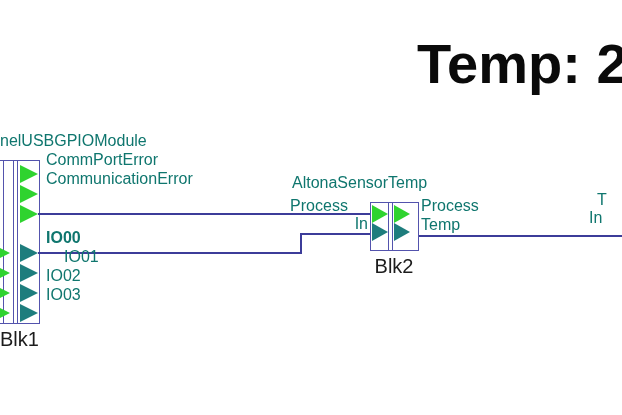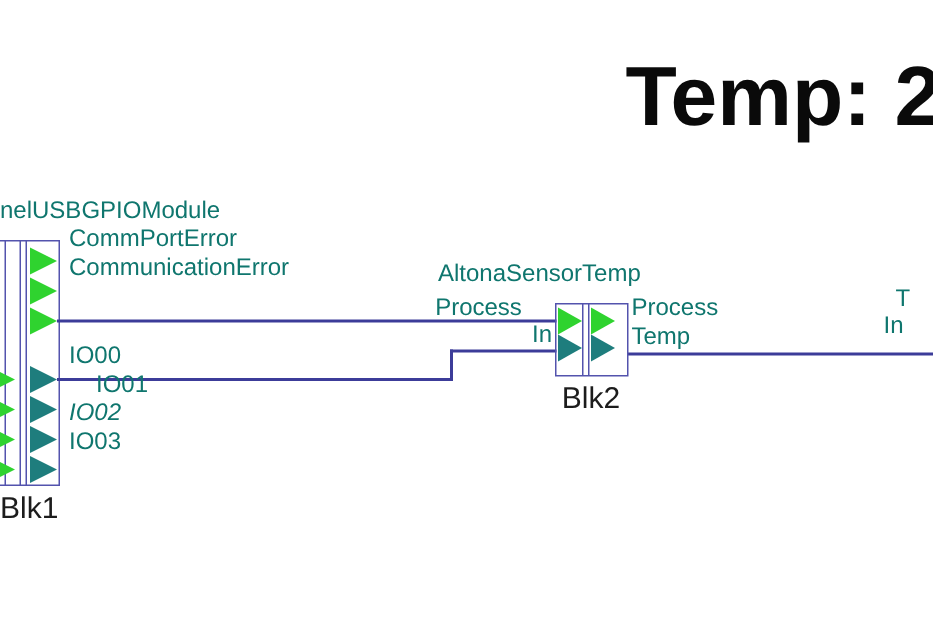--- a/index.html
+++ b/index.html
@@ -66,23 +66,23 @@
   </div>
 
   <div class="wire" style="left:38px;  top:213px; width:333px; height:2px;"></div>
   <div class="wire" style="left:38px;  top:252px; width:264px; height:2px;"></div>
   <div class="wire" style="left:300px; top:233px; width:2px;  height:21px;"></div>
   <div class="wire" style="left:300px; top:233px; width:71px; height:2px;"></div>
   <div class="wire" style="left:418px; top:235px; width:204px; height:2px;"></div>
 
   <div class="lbl" style="left:46px; top:169px;">CommunicationError</div>
   <div class="lbl" style="left:46px; top:150px;">CommPortError</div>
-  <div class="lbl" style="left:46px; top:228px;">IO00</div>
+  <div class="lbl" style="left:46px; top:228px;font-weight:bold;">IO00</div>
   <div class="lbl" style="left:64px; top:247px;">IO01</div>
-  <div class="lbl" style="left:46px; top:266px;font-style:italic;">IO02</div>
+  <div class="lbl" style="left:46px; top:266px;">IO02</div>
   <div class="lbl" style="left:46px; top:285px;">IO03</div>
 
   <div>
     <div class="lbl" style="left:292px; top:173px; width:180px; text-align:left;">AltonaSensorTemp</div>
 
     <div class="box" style="left:370px; top:202px; width:47px; height:47px;"></div>
 
     <div class="vline" style="left:388px; top:202px; height:48px;"></div>
     <div class="vline" style="left:392px; top:202px; height:48px;"></div>
 

